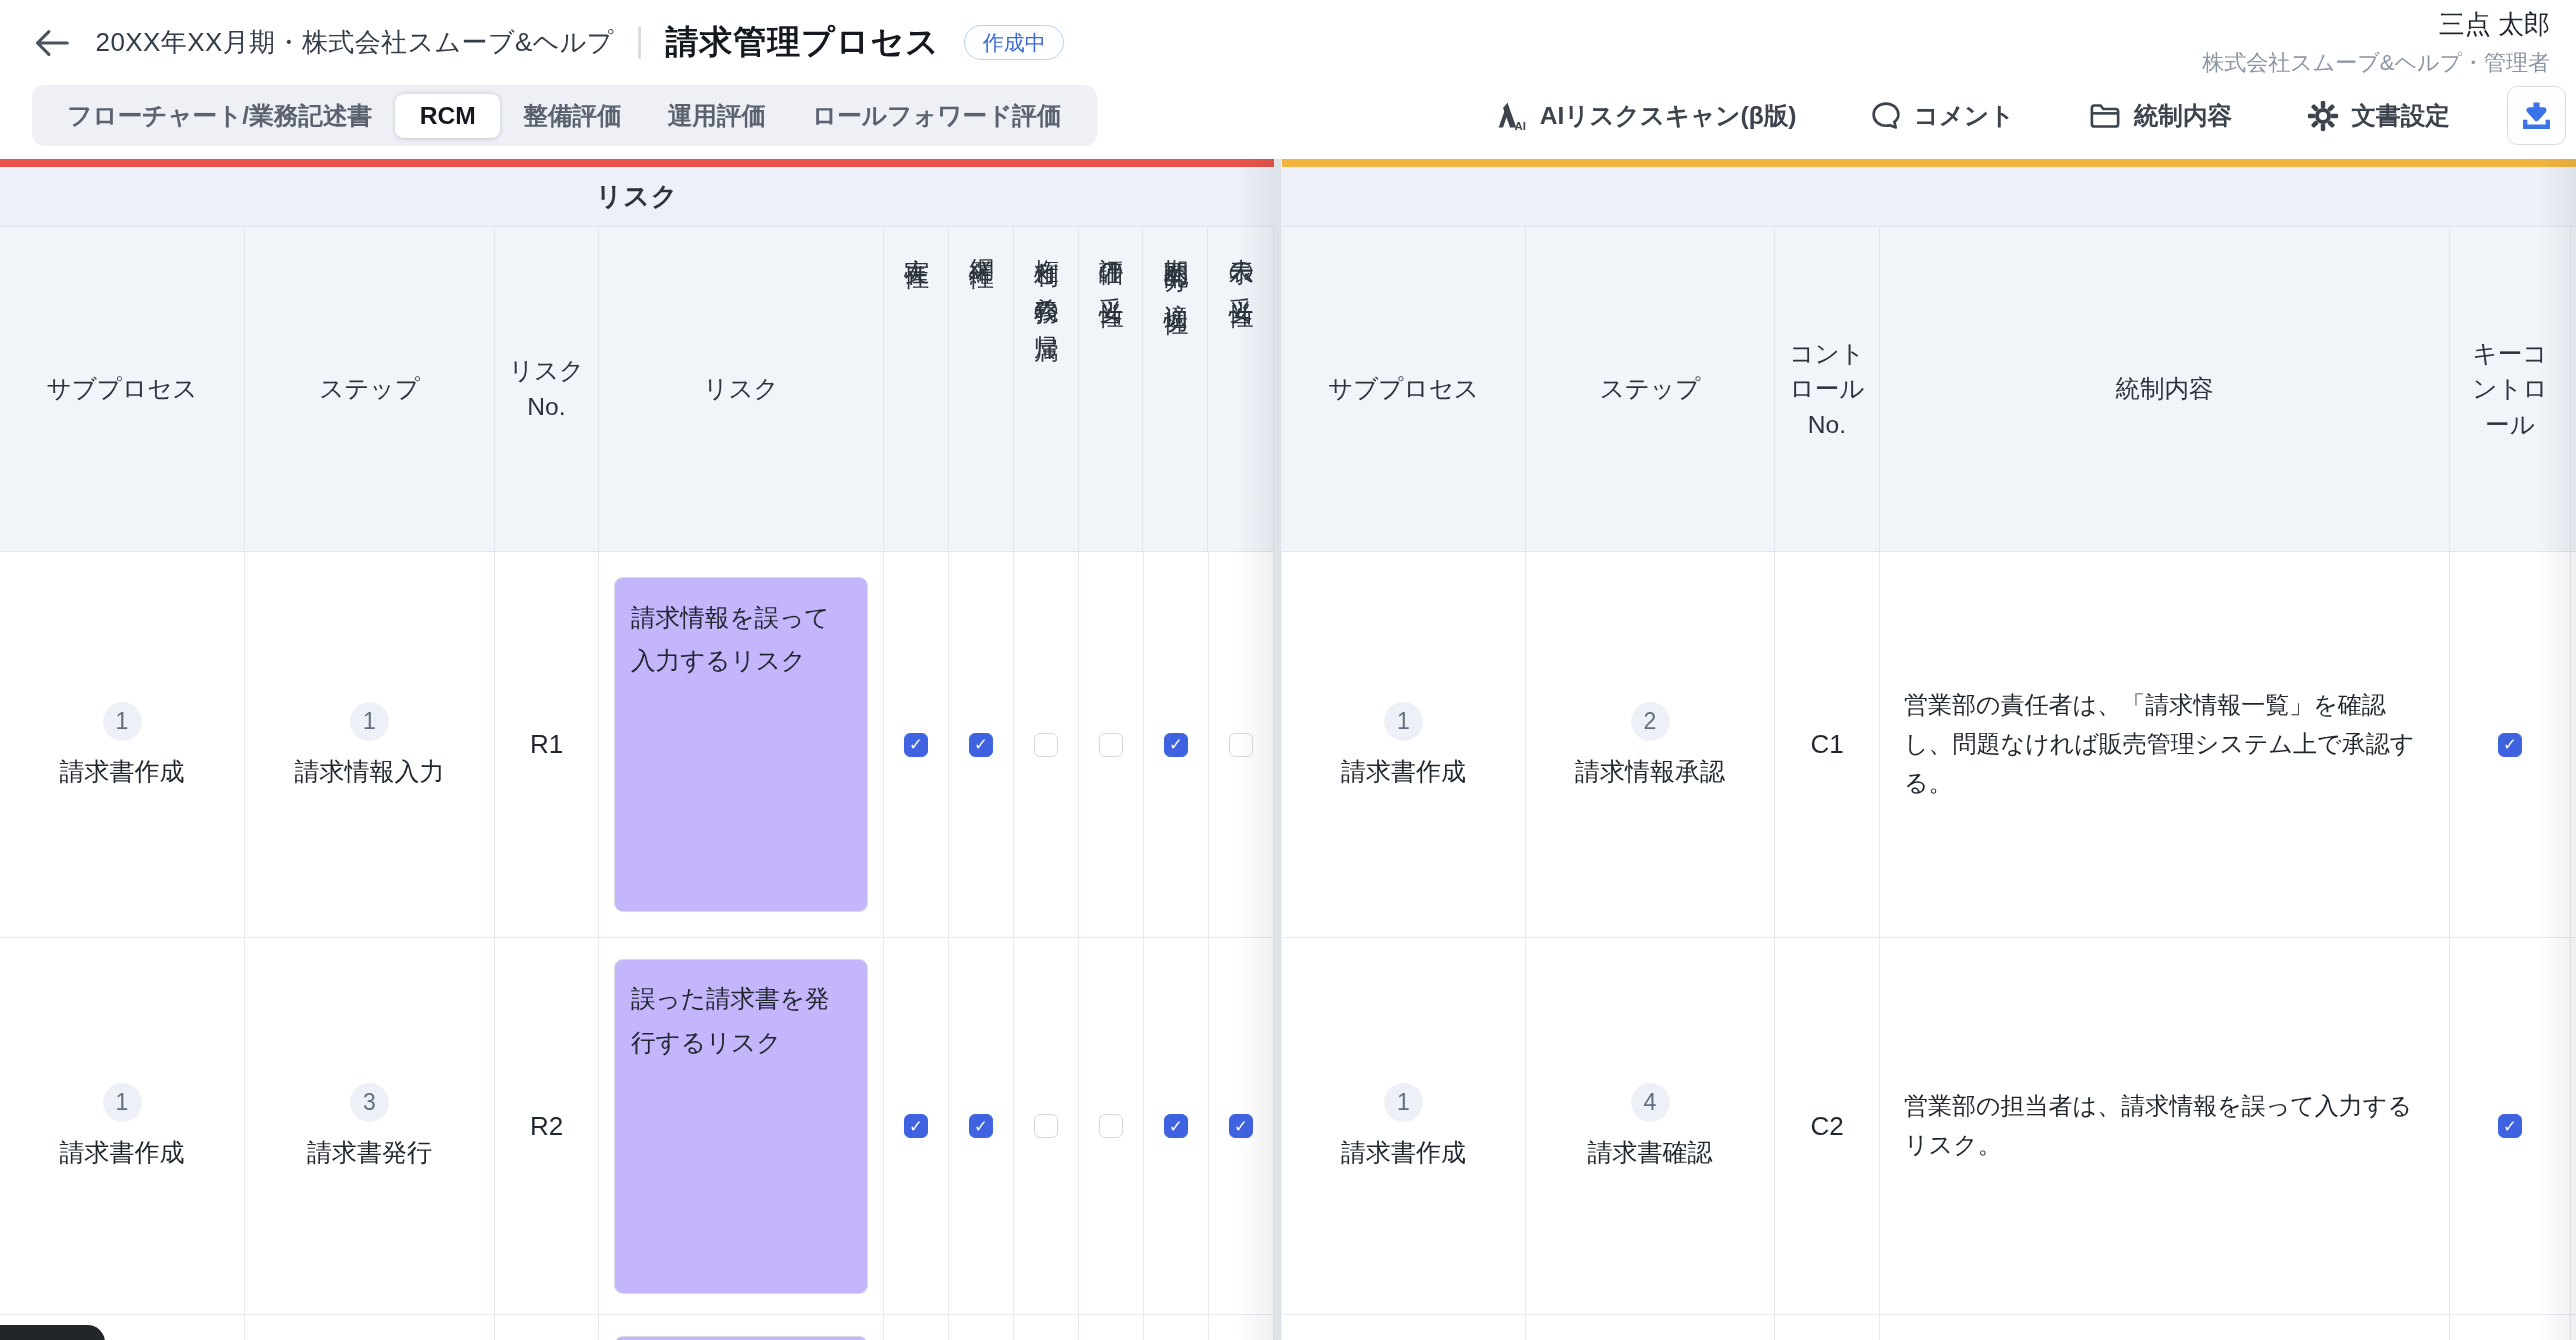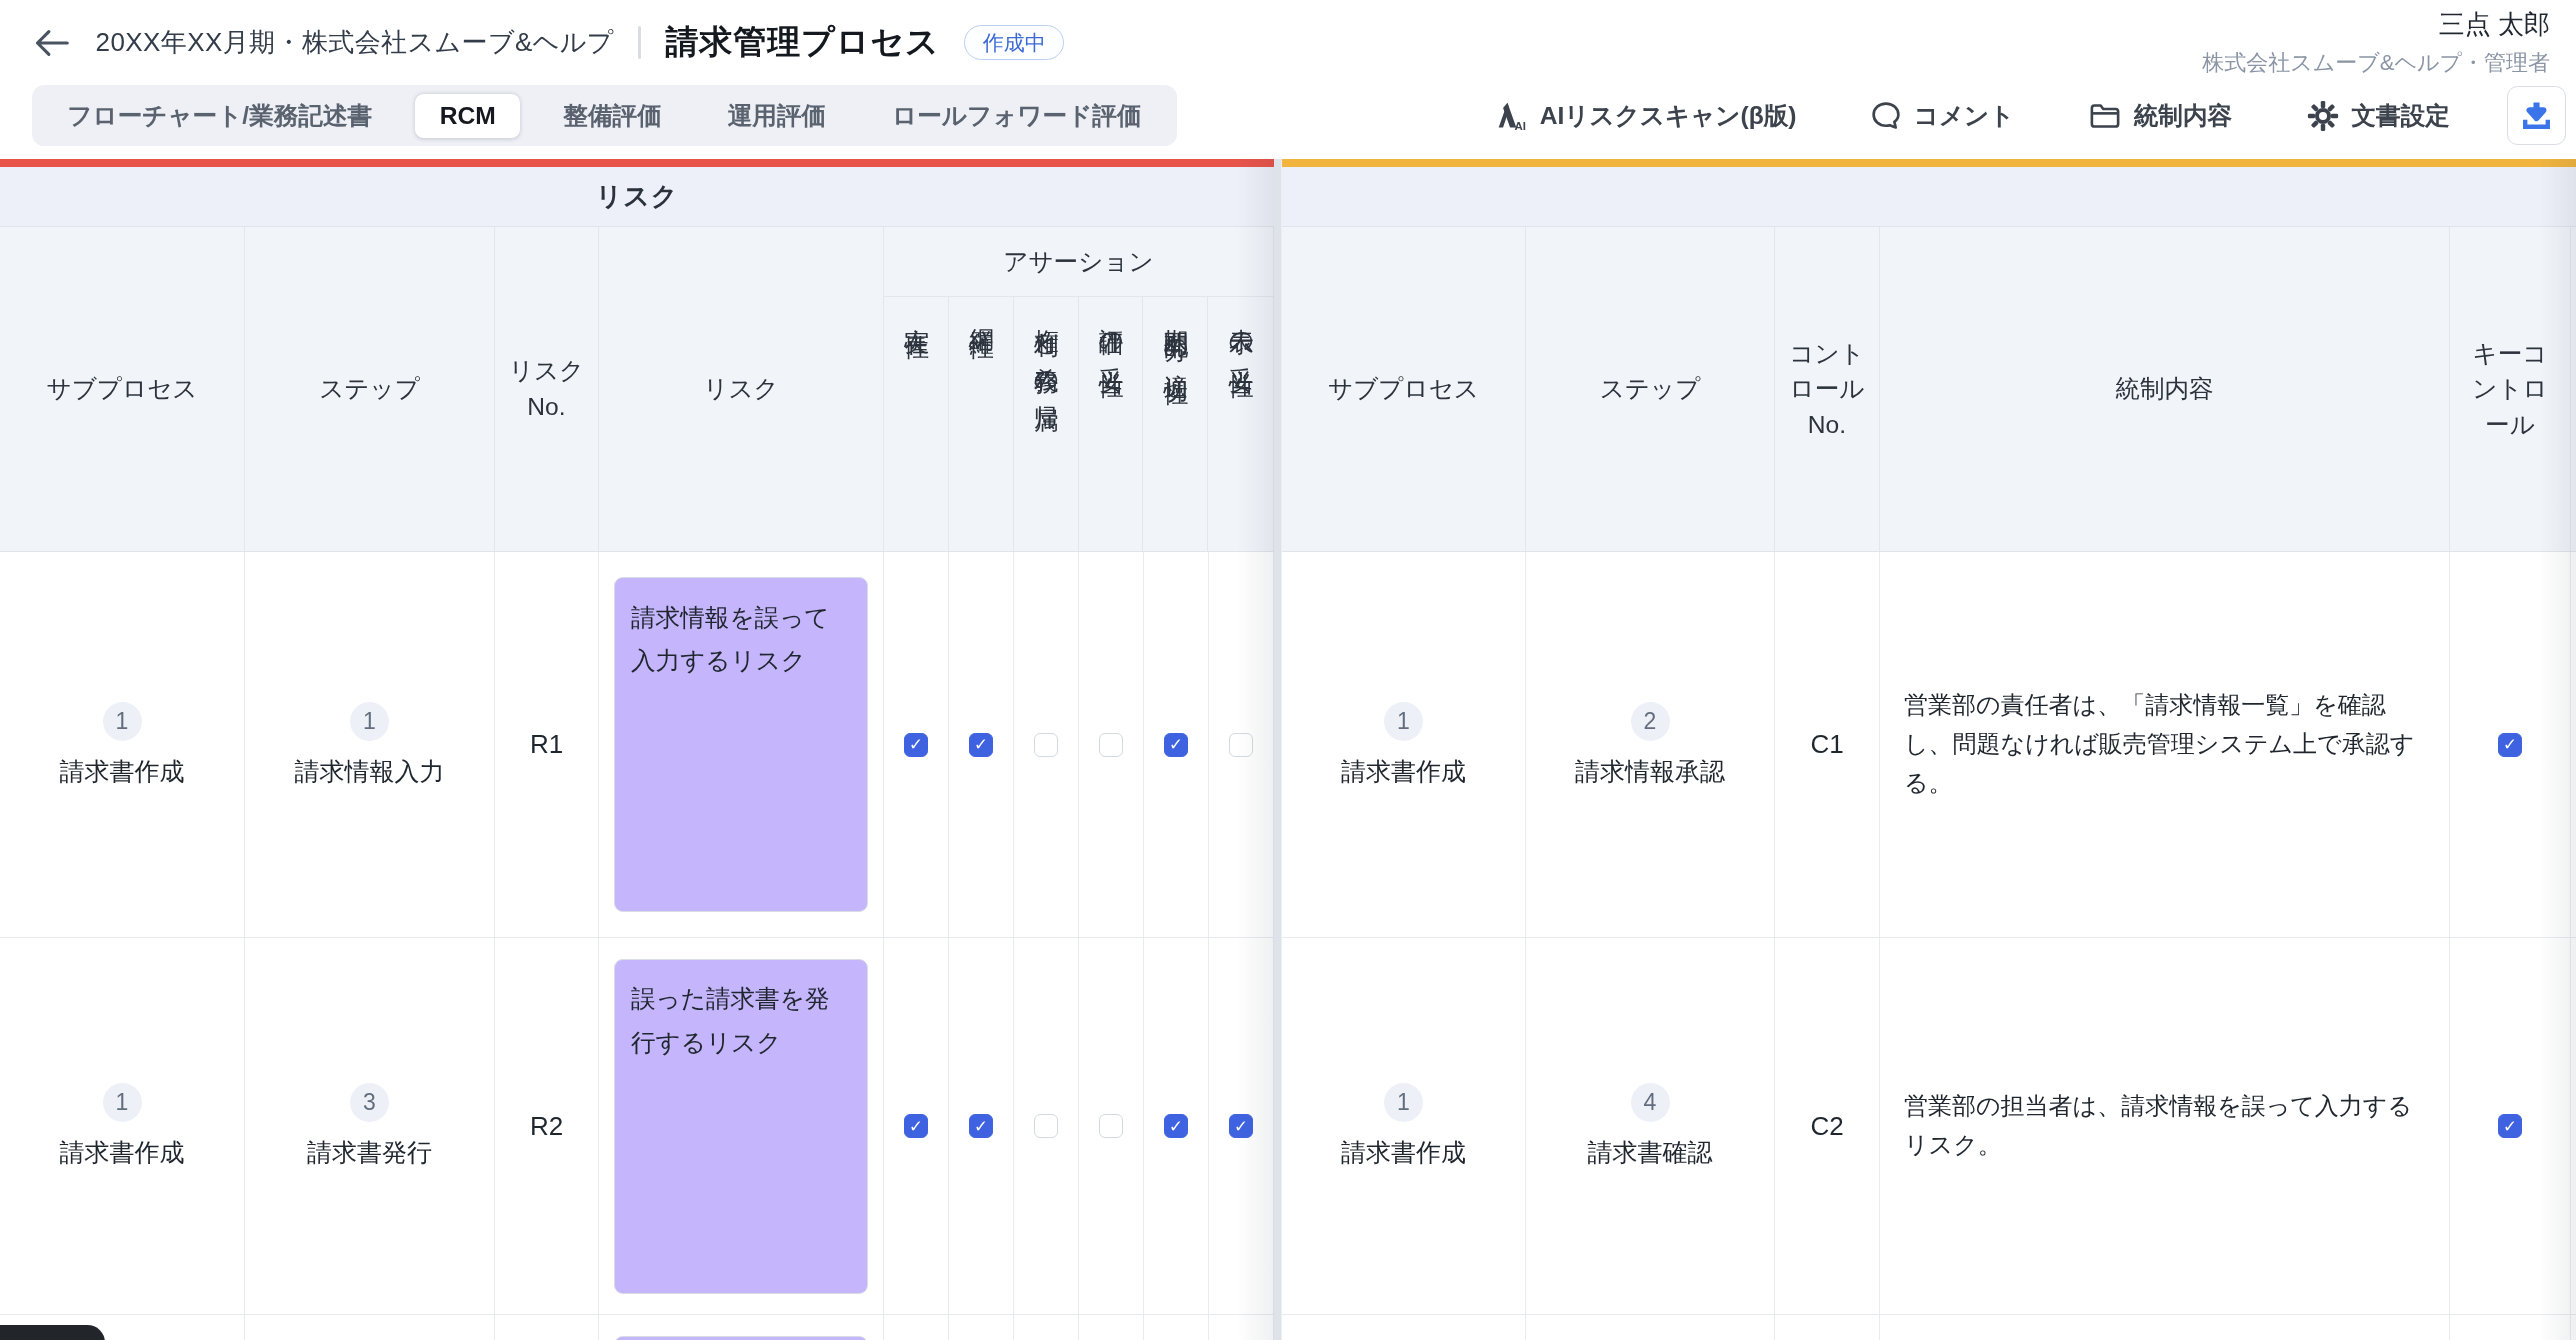--- a/index.html
+++ b/index.html
@@ -13,21 +13,21 @@
   .breadcrumb { font-size:26px; color:#333c49; font-weight:500; letter-spacing:0.4px; }
   .title-sep { width:2.6px; height:33px; background:#d9dde3; border-radius:1.8px; }
   .page-title { font-size:33px; font-weight:700; color:#14181f; letter-spacing:0.9px; }
   .status-badge { font-size:21px; color:#3b6ad4; border:1.8px solid #bcd0f2; background:#fdfeff; border-radius:877px; padding:6.1px 17.5px; line-height:1; }
   .th-right { text-align:right; }
   .user-name { font-size:26px; color:#1f2630; font-weight:500; }
   .user-role { font-size:22px; color:#8b95a5; margin-top:5.3px; }
 
   
   .tab-row { height:74px; padding:0 9.7px 0 32px; display:flex; align-items:flex-start; justify-content:space-between; }
-  .tabs { background:#eef0f6; border-radius:12.3px; height:61px; display:flex; align-items:center; padding:0 12.3px;gap:20px; }
+  .tabs { background:#eef0f6; border-radius:12.3px; height:61px; display:flex; align-items:center; padding:0 12.3px; }
   .tab { font-size:24.6px; font-weight:700; color:#59626e; padding:0 23px; height:44px; display:flex; align-items:center; border-radius:8.8px; cursor:pointer; white-space:nowrap; }
   .tab.active { background:#fff; color:#15191f; box-shadow:0 0.9px 4.4px rgba(25,34,49,.20); padding:0 24.6px; }
   .toolbar { display:flex; align-items:center; gap:75px; height:61px; }
   .tool-btn { display:flex; align-items:center; gap:12.3px; font-size:24.6px; font-weight:600; color:#3c434d; cursor:pointer; background:none; border:none; white-space:nowrap; }
   .dl-btn { width:59px; height:59px; background:#fff; border:1.8px solid #d9dde3; border-radius:10.5px; display:flex; align-items:center; justify-content:center; cursor:pointer; margin-left:-17.5px; }
 
   
   .rcm { height:1182px; display:flex; position:relative; }
   .pane { position:relative; overflow:hidden; }
   .pane-left  { width:1274px; }
@@ -173,21 +173,20 @@
   <div class="pane pane-left">
     <div class="color-bar bar-risk"></div>
     <div class="group-hdr">リスク</div>
 
     <div class="lgrid hdr-row">
       <div class="hcell">サブプロセス</div>
       <div class="hcell">ステップ</div>
       <div class="hcell">リスクNo.</div>
       <div class="hcell">リスク</div>
       <div class="assert-wrap">
-        <div class="assert-top">アサーション</div>
         <div class="assert-cols">
           <div class="assert-col">
               <span class="vtext">実在性</span>
             </div>
           <div class="assert-col">
               <span class="vtext">網羅性</span>
             </div>
           <div class="assert-col">
               <span class="vtext">権利と義務の帰属</span>
             </div>

